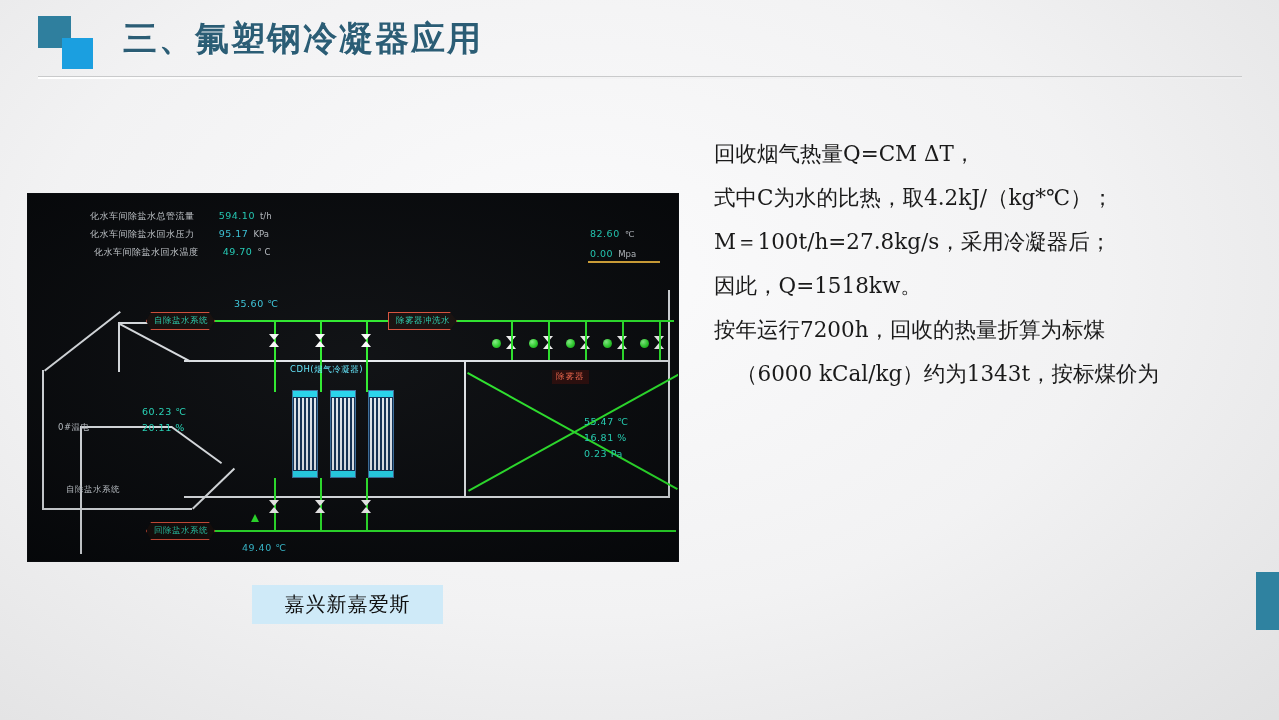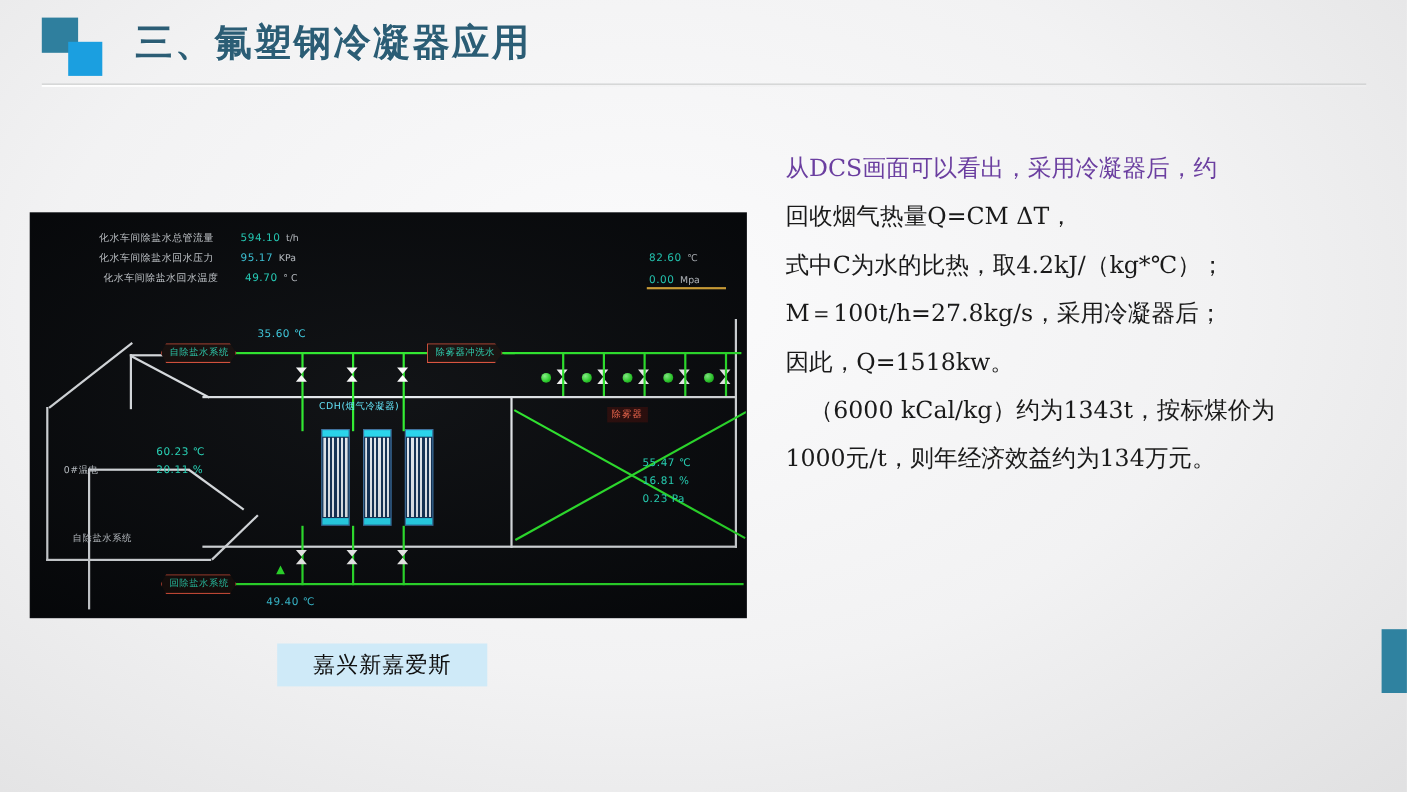--- a/index.html
+++ b/index.html
@@ -344,20 +344,19 @@
     <div class="gray-label" style="left:30px; top:228px;">0#温电</div>
     <div class="gray-label" style="left:38px; top:290px;">自除盐水系统</div>
 
     <div class="vignette"></div>
   </div>
 </div>
 
 <div class="caption">嘉兴新嘉爱斯</div>
 
 <div class="textcol">
-  <div class="tline purple">从DCS画面可以看出，采用冷凝器后，约</div>
   <div class="tline">回收烟气热量Q=CM ΔT，</div>
   <div class="tline">式中C为水的比热，取4.2kJ/（kg*℃）；</div>
   <div class="tline">M＝100t/h=27.8kg/s，采用冷凝器后；</div>
   <div class="tline">因此，Q=1518kw。</div>
+  <div class="tline">按年运行7200h，回收的热量折算为标煤</div>
   <div class="tline indent">（6000 kCal/kg）约为1343t，按标煤价为</div>
-  <div class="tline">1000元/t，则年经济效益约为134万元。</div>
 </div>
 
 </body></html>

